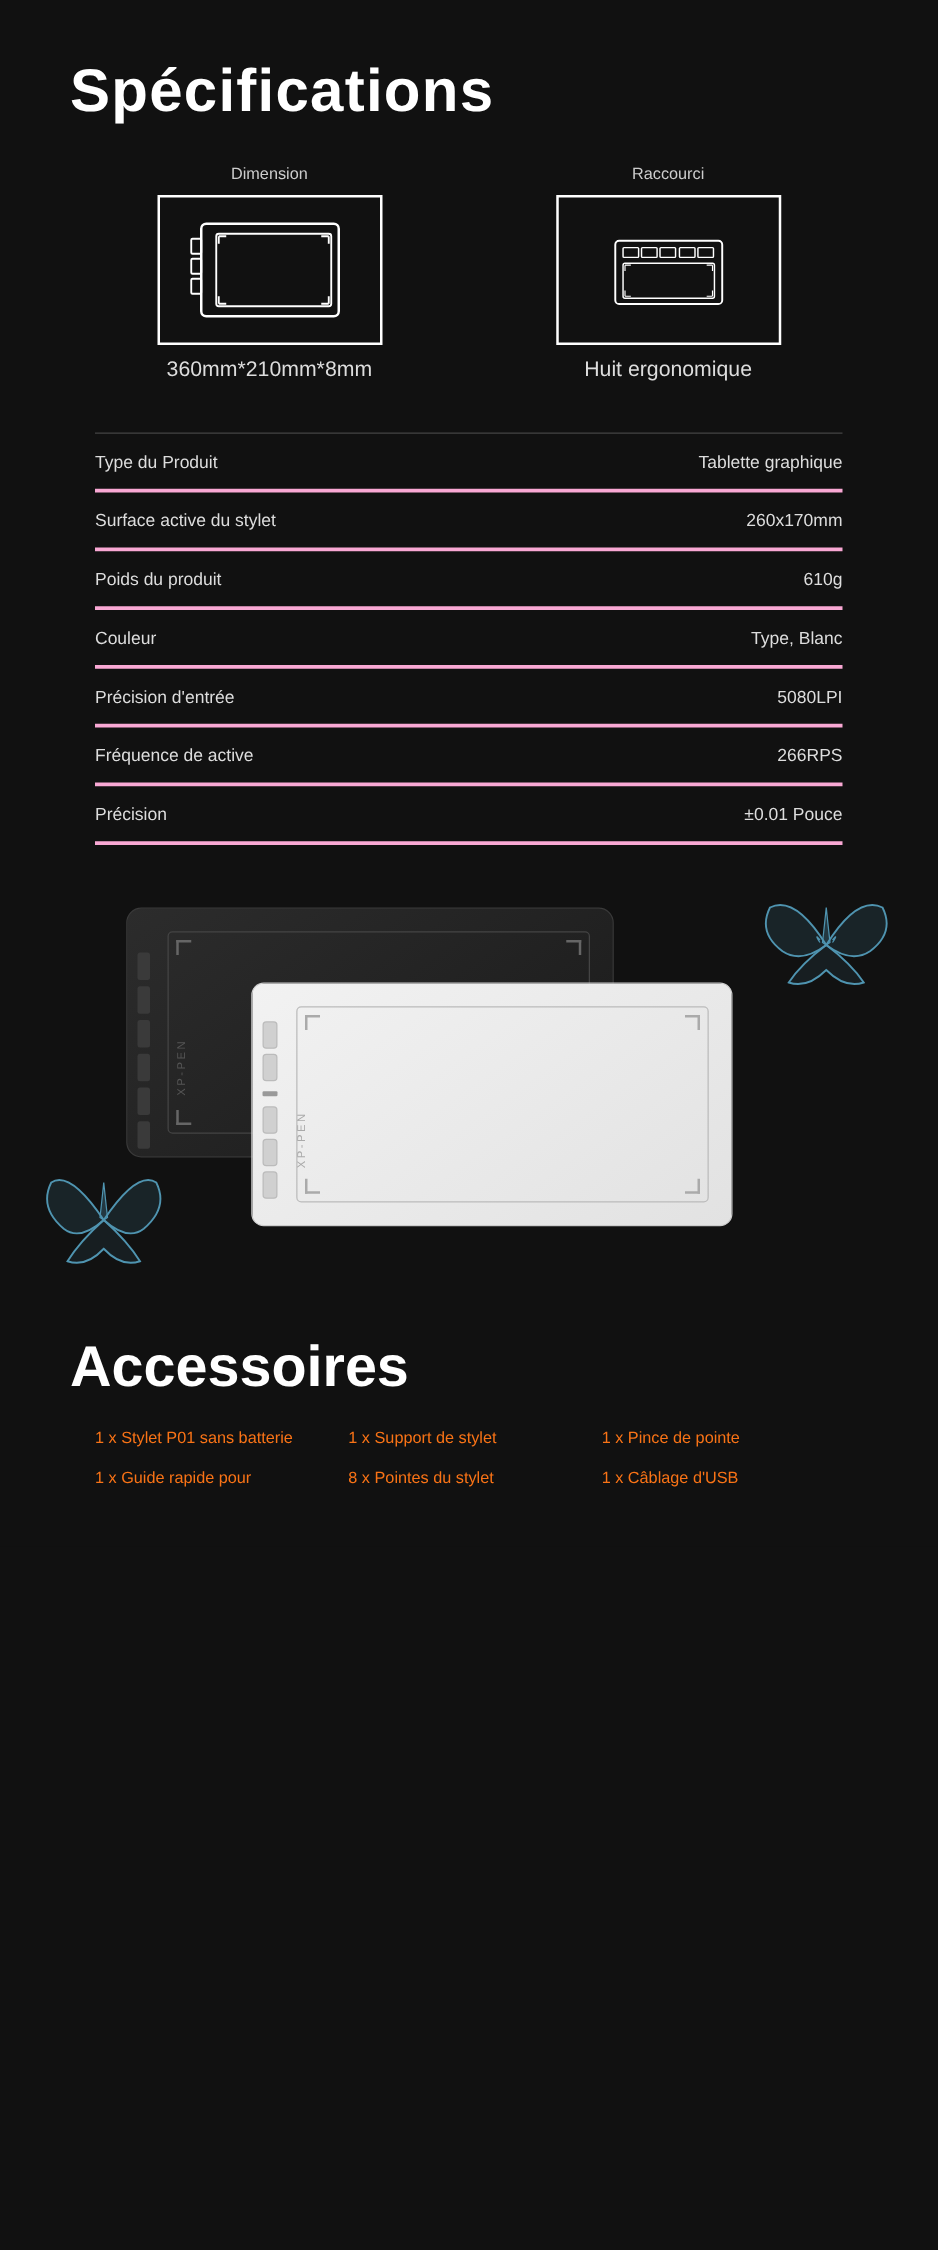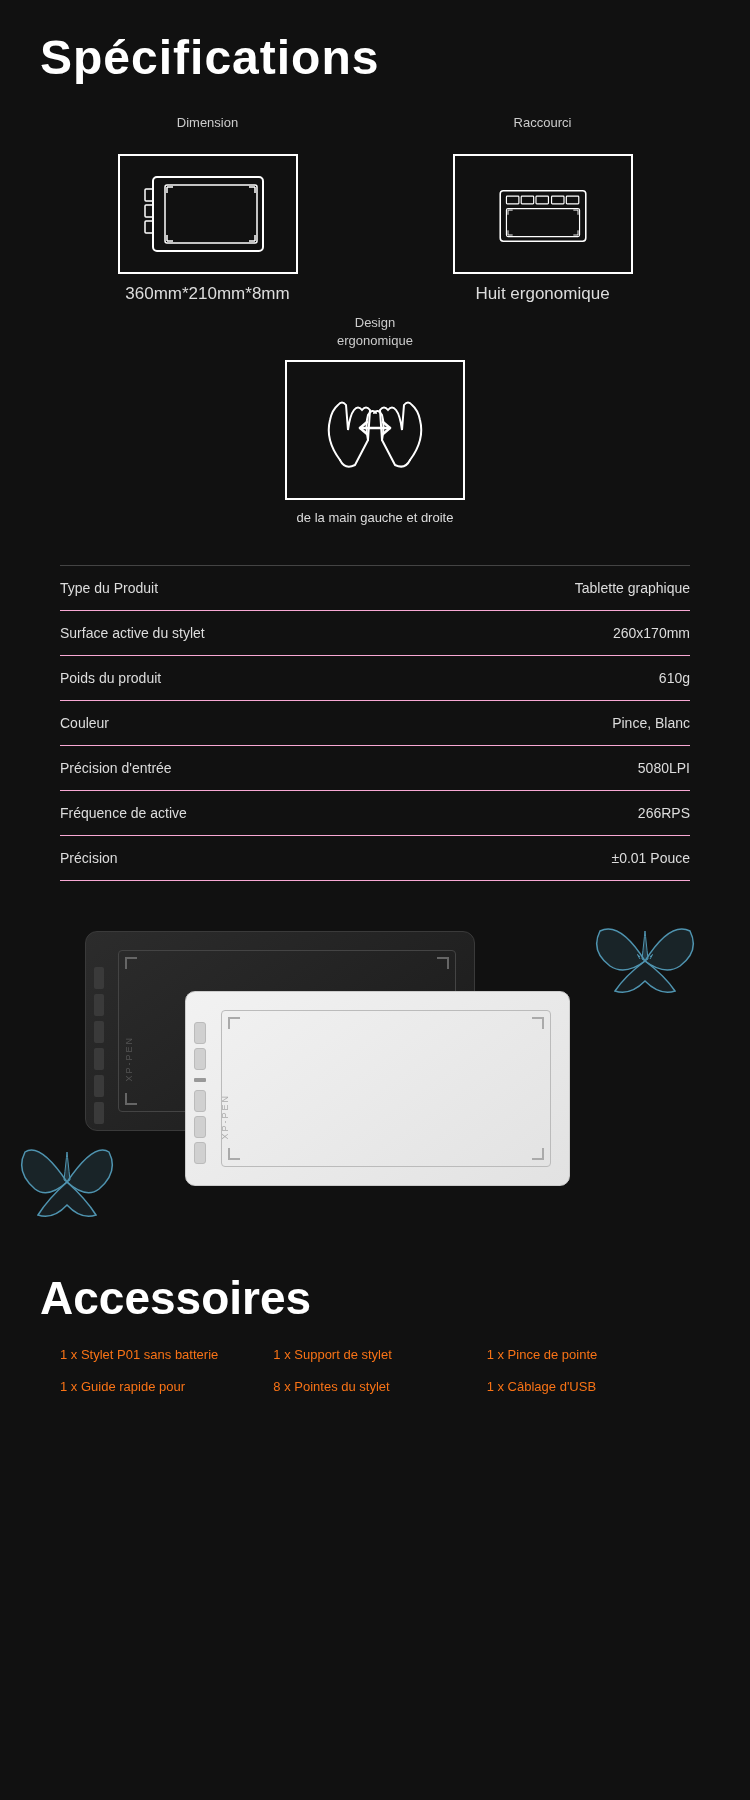--- a/index.html
+++ b/index.html
@@ -7,21 +7,21 @@
       background-color: #111;
       color: #fff;
       font-family: 'Arial', sans-serif;
       width: 750px;
       min-height: 1800px;
     }
 
     .page {
       width: 750px;
       background: #111;
-      padding: 0;
+      padding: 16px;
     }
 
     
     .header {
       padding: 30px 40px 10px 40px;
     }
     .header h1 {
       font-size: 48px;
       font-weight: 700;
       color: #fff;
@@ -43,21 +43,21 @@
     .spec-item {
       display: flex;
       flex-direction: column;
       align-items: center;
       flex: 1;
     }
 
     .spec-label {
       font-size: 13px;
       color: #ccc;
-      margin-bottom: 24px;
+      margin-bottom: 10px;
       text-align: center;
     }
 
     .spec-icon-box {
       border: 2px solid #fff;
       width: 180px;
       height: 120px;
       display: flex;
       align-items: center;
       justify-content: center;
@@ -129,21 +129,21 @@
     .specs-table {
       margin: 40px 60px 20px 60px;
       border-top: 1px solid #444;
     }
 
     .specs-table-row {
       display: flex;
       justify-content: space-between;
       align-items: center;
       padding: 14px 0;
-      border-bottom: 1px solid #f9a8d4;
+      border-bottom: 3px solid #f9a8d4;
     }
 
     .specs-table-key {
       font-size: 14px;
       color: #ddd;
     }
 
     .specs-table-val {
       font-size: 14px;
       color: #ddd;
@@ -255,59 +255,39 @@
             <path d="M20 72 L26 72 M20 72 L20 66" stroke="white" stroke-width="1.2"></path>
             <path d="M110 72 L104 72 M110 72 L110 66" stroke="white" stroke-width="1.2"></path>
           </svg>
         </div>
         <div class="spec-value">Huit ergonomique</div>
       </div>
 
 
     </div>
 
-    <div class="specs-row-center">
-      <div class="spec-ergonomic">
-        <div class="spec-label-2line">Design<br>ergonomique</div>
-        <div class="hands-icon-box">
-          <svg width="150" height="120" viewBox="0 0 150 120" fill="none" xmlns="http://www.w3.org/2000/svg">
-
-            <path d="M40 90 Q25 70 30 50 Q32 40 38 35 Q42 30 46 35 L48 60 Q50 45 54 40 Q58 35 62 40 Q66 35 70 40 L68 70" stroke="white" stroke-width="2" fill="none" stroke-linecap="round"></path>
-            <path d="M40 90 Q45 100 55 95 L68 70 Q65 55 68 45 Q72 38 76 43" stroke="white" stroke-width="2" fill="none" stroke-linecap="round"></path>
-
-            <path d="M60 58 L90 58" stroke="white" stroke-width="2.5" stroke-linecap="round"></path>
-            <path d="M83 52 L90 58 L83 64" stroke="white" stroke-width="2.5" fill="none" stroke-linecap="round" stroke-linejoin="round"></path>
-            <path d="M67 52 L60 58 L67 64" stroke="white" stroke-width="2.5" fill="none" stroke-linecap="round" stroke-linejoin="round"></path>
-
-            <path d="M110 90 Q125 70 120 50 Q118 40 112 35 Q108 30 104 35 L102 60 Q100 45 96 40 Q92 35 88 40 Q84 35 80 40 L82 70" stroke="white" stroke-width="2" fill="none" stroke-linecap="round"></path>
-            <path d="M110 90 Q105 100 95 95 L82 70 Q85 55 82 45 Q78 38 74 43" stroke="white" stroke-width="2" fill="none" stroke-linecap="round"></path>
-          </svg>
-        </div>
-        <div class="spec-value-hands">de la main gauche et droite</div>
-      </div>
-    </div>
 
   </div>
 
   <div class="specs-table">
     <div class="specs-table-row">
       <span class="specs-table-key">Type du Produit</span>
       <span class="specs-table-val">Tablette graphique</span>
     </div>
     <div class="specs-table-row">
       <span class="specs-table-key">Surface active du stylet</span>
       <span class="specs-table-val">260x170mm</span>
     </div>
     <div class="specs-table-row">
       <span class="specs-table-key">Poids du produit</span>
       <span class="specs-table-val">610g</span>
     </div>
     <div class="specs-table-row">
       <span class="specs-table-key">Couleur</span>
-      <span class="specs-table-val">Pince, Blanc</span>
+      <span class="specs-table-val">Type, Blanc</span>
     </div>
     <div class="specs-table-row">
       <span class="specs-table-key">Précision d'entrée</span>
       <span class="specs-table-val">5080LPI</span>
     </div>
     <div class="specs-table-row">
       <span class="specs-table-key">Fréquence de active</span>
       <span class="specs-table-val">266RPS</span>
     </div>
     <div class="specs-table-row">

